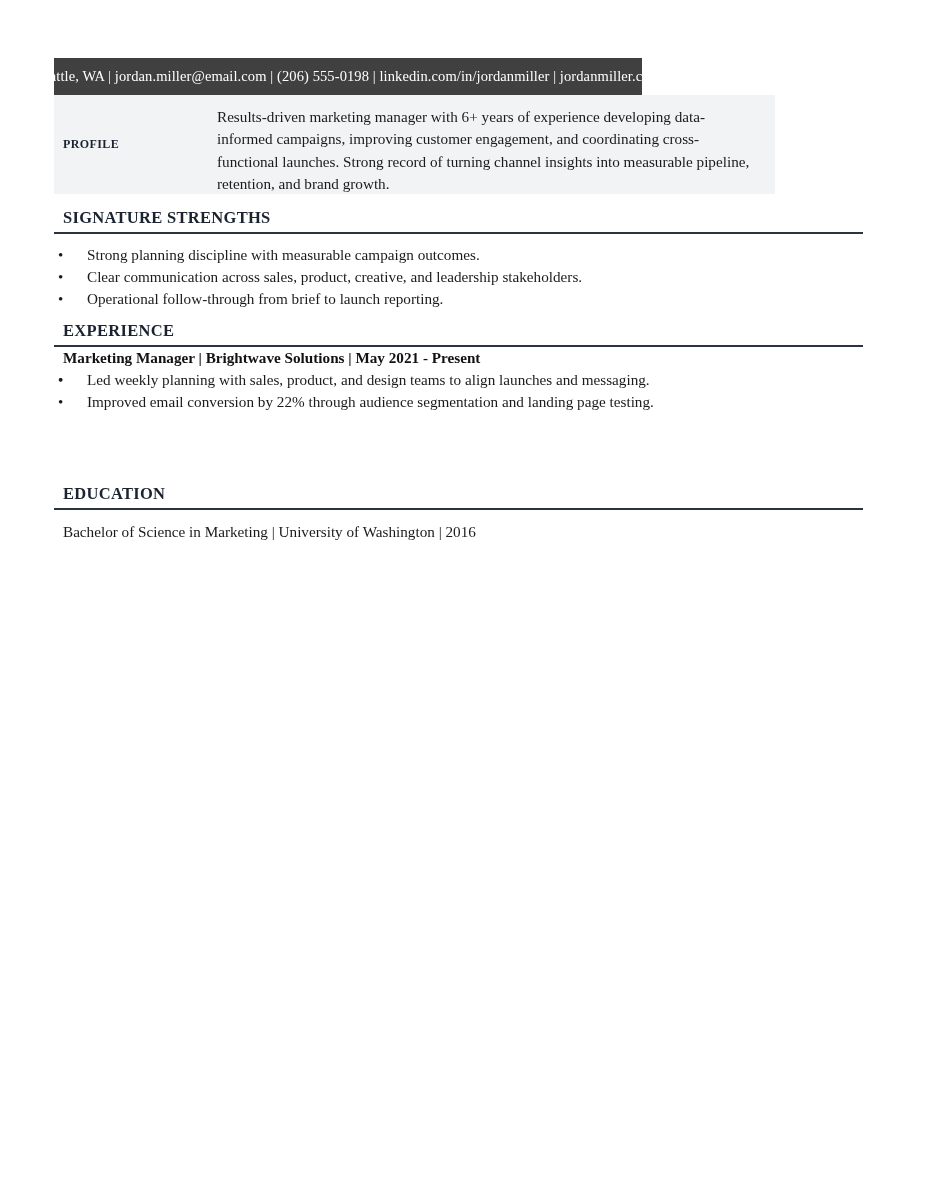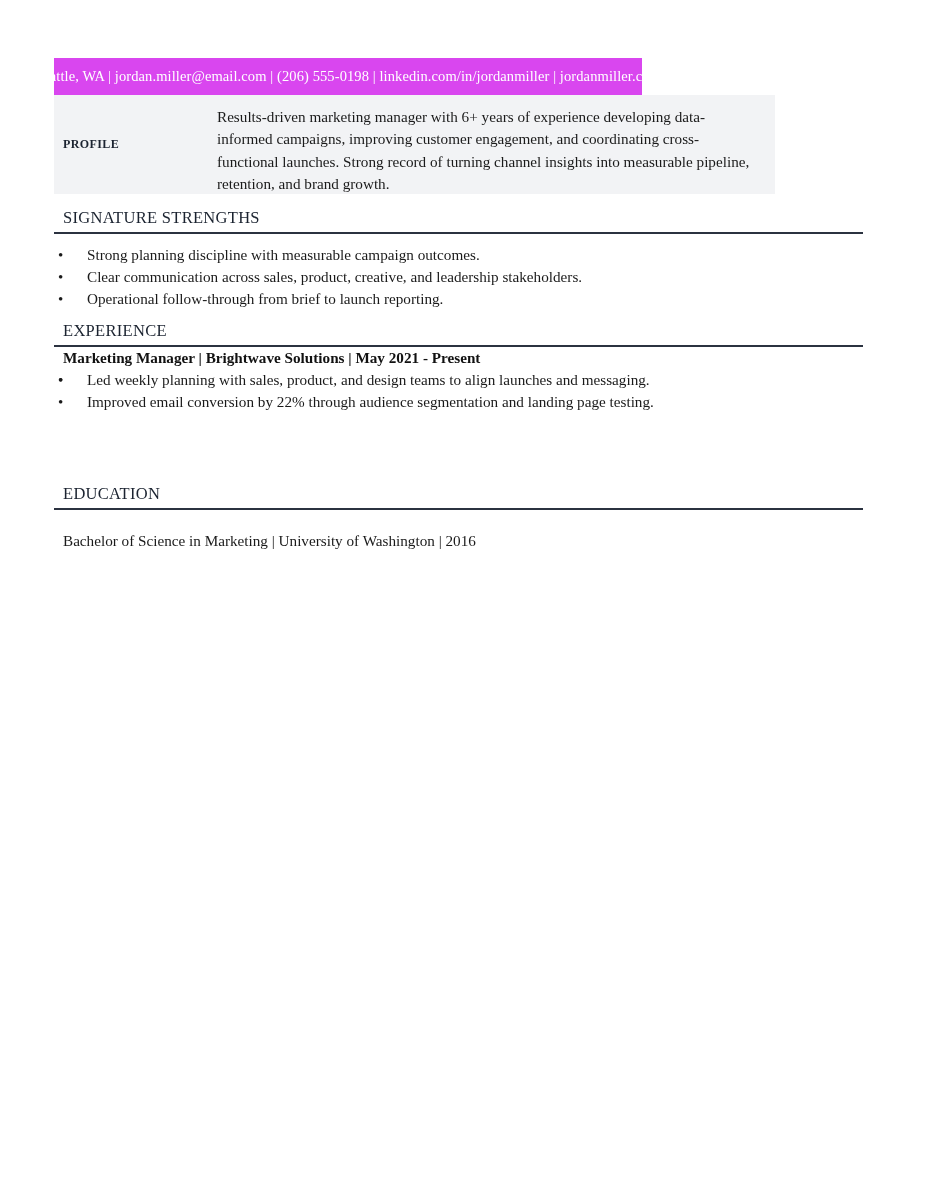--- a/index.html
+++ b/index.html
@@ -20,21 +20,21 @@
     height: 1200px;
   }
 
   
   .contact-bar {
     position: absolute;
     left: 54px;
     top: 58px;
     width: 588px;
     height: 37px;
-    background: #d946ef;
+    background: #404040;
     display: flex;
     align-items: center;
     justify-content: center;
   }
   .contact-line {
     color: #ffffff;
     font-size: 14.5px;
     letter-spacing: 0.1px;
     white-space: nowrap;
   }
@@ -70,21 +70,21 @@
     margin-top: 12px;
   }
 
   
   .section {
     position: absolute;
     left: 54px;
     width: 809px;
   }
   .section-heading {
-    font-weight: normal;
+    font-weight: bold;
     font-size: 16.5px;
     letter-spacing: 0.3px;
     color: #1b2330;
     padding-left: 9px;
     padding-bottom: 4px;
   }
   .section-rule {
     height: 2px;
     background: #2b3240;
     width: 809px;
@@ -126,21 +126,21 @@
   }
 
   
   #sec-strengths { top: 208px; }
   #sec-strengths .list-wrap { padding-top: 10px; }
 
   #sec-experience { top: 321px; }
   #sec-experience .list-wrap { padding-top: 0; }
 
   #sec-education { top: 456px; margin-top: 28px; }
-  #sec-education .list-wrap { padding-top: 20px; }
+  #sec-education .list-wrap { padding-top: 11px; }
 </style>
 </head>
 <body>
 
 <div class="page">
 
   <div class="contact-bar">
     <span class="contact-line">Seattle, WA | jordan.miller@email.com | (206) 555-0198 | linkedin.com/in/jordanmiller | jordanmiller.com</span>
   </div>
 

